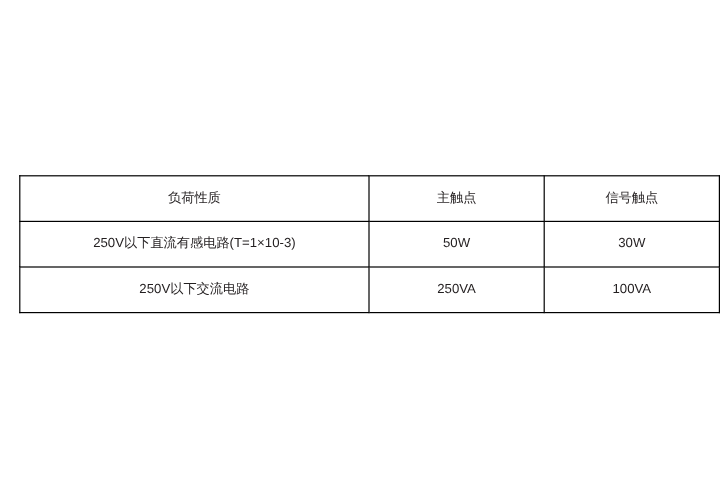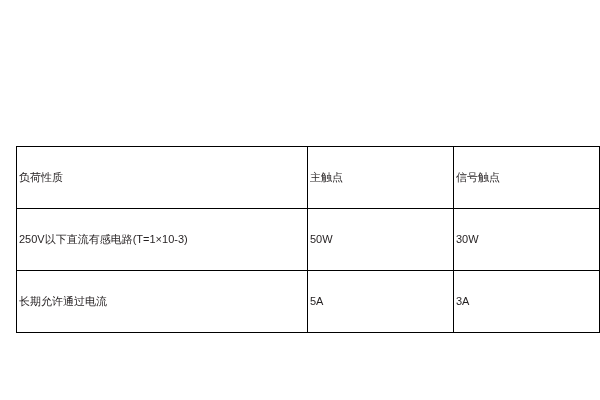--- a/index.html
+++ b/index.html
@@ -26,27 +26,27 @@
     width: 568px;
   }
   table.spec-table {
     border-collapse: collapse;
     width: 568px;
     table-layout: fixed;
   }
   table.spec-table td {
     border: 1px solid #000000;
     height: 29px;
-    text-align: left;
+    text-align: center;
     vertical-align: middle;
     font-size: 11px;
     color: #231f20;
     font-family: "Liberation Sans", sans-serif;
     line-height: 1.2;
-    padding: 16px 2px;
+    padding: 4px 2px;
   }
   .col-a { width: 286px; }
   .col-b { width: 141px; }
   .col-c { width: 141px; }
 </style>
 </head>
 <body>
 
 <div class="page">
   <div class="table-wrap">
@@ -56,20 +56,20 @@
           <td class="col-a">负荷性质</td>
           <td class="col-b">主触点</td>
           <td class="col-c">信号触点</td>
         </tr>
         <tr>
           <td class="col-a">250V以下直流有感电路(T=1×10-3)</td>
           <td class="col-b">50W</td>
           <td class="col-c">30W</td>
         </tr>
         <tr>
-          <td class="col-a">长期允许通过电流</td>
-          <td class="col-b">5A</td>
-          <td class="col-c">3A</td>
+          <td class="col-a">250V以下交流电路</td>
+          <td class="col-b">250VA</td>
+          <td class="col-c">100VA</td>
         </tr>
       </tbody>
     </table>
   </div>
 </div>
 
 </body></html>

